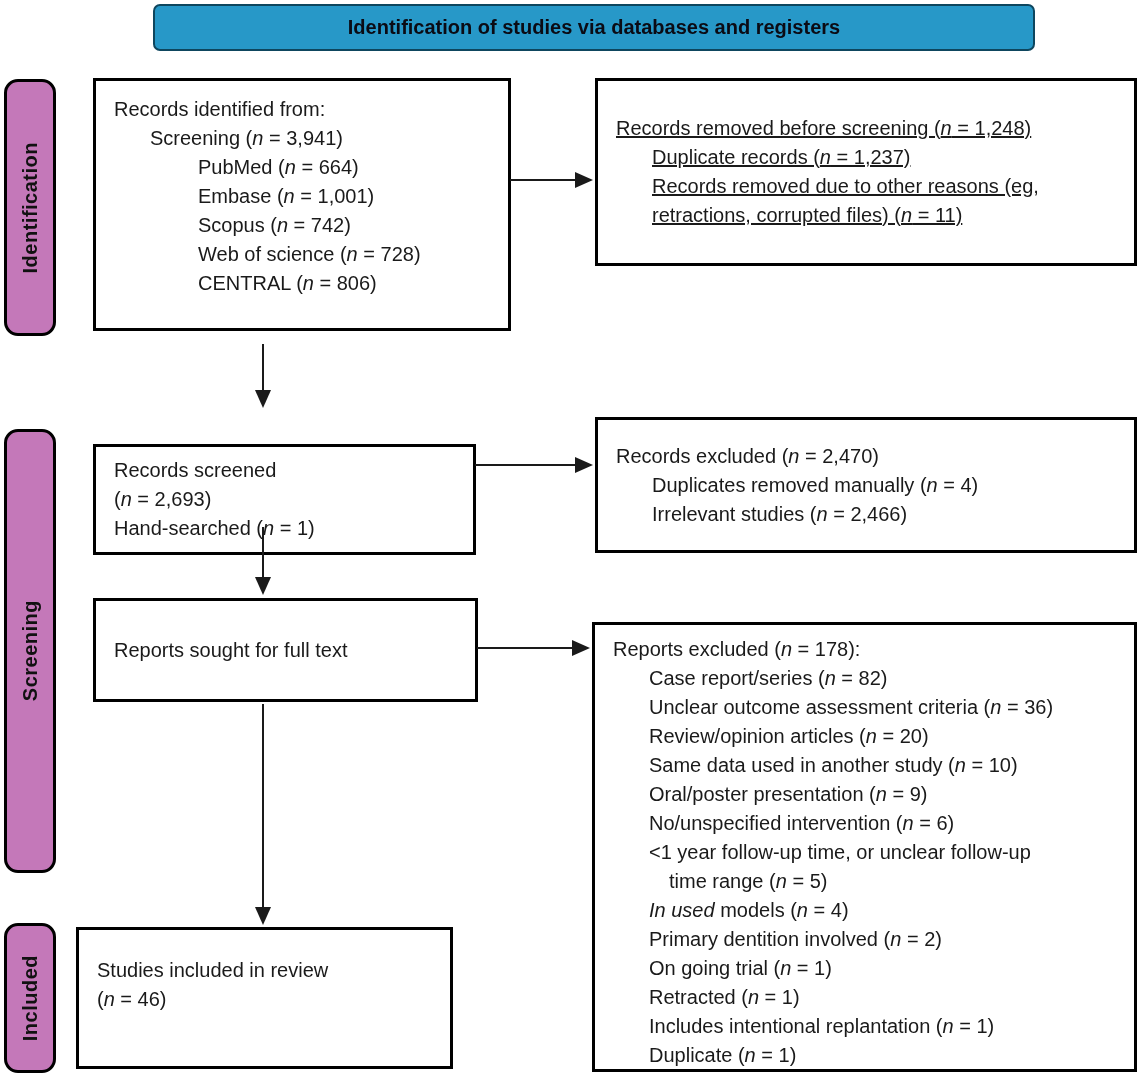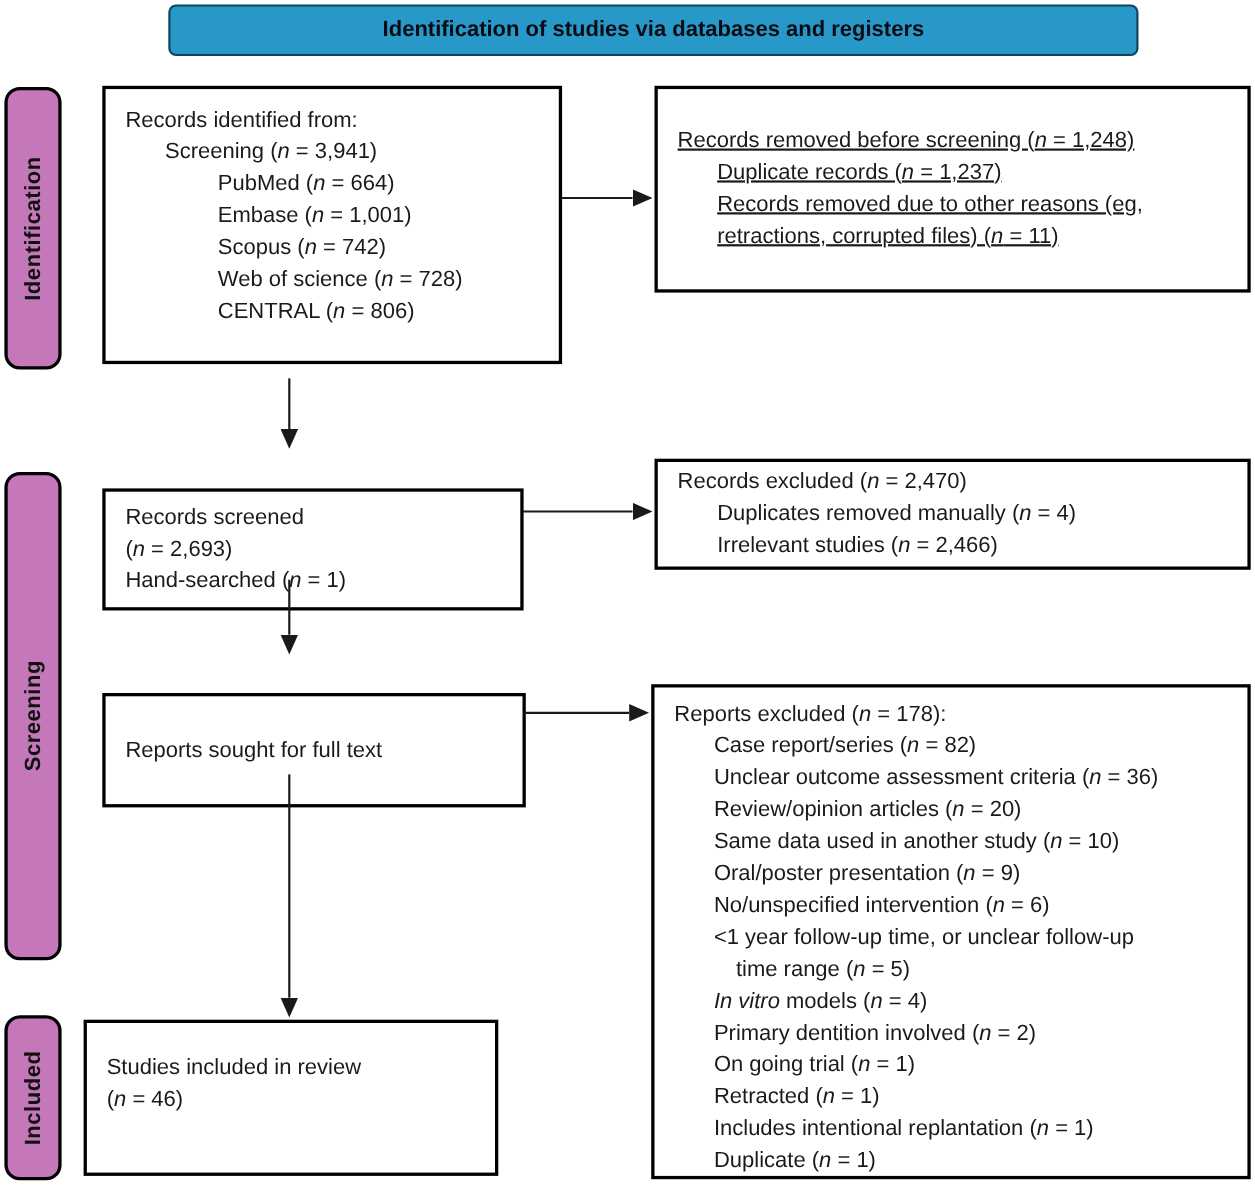--- a/index.html
+++ b/index.html
@@ -92,41 +92,41 @@
       <div class="line ind1"><span>Records removed due to other reasons (eg,</span></div>
       <div class="line ind1"><span>retractions, corrupted files) (</span><span class="it">n</span><span> = 11)</span></div>
     </div>
 
   <div class="box center" style="left:93px;top:413px;width:383px;height:111px;margin-top:31px;">
       <div class="line ind0"><span>Records screened</span></div>
       <div class="line ind0"><span>(</span><span class="it">n</span><span> = 2,693)</span></div>
       <div class="line ind0"><span>Hand-searched (</span><span class="it">n</span><span> = 1)</span></div>
     </div>
 
-  <div class="box center" style="left:595px;top:417px;width:542px;height:101px;">
+  <div class="box center" style="left:595px;top:417px;width:542px;height:136px;">
       <div class="line ind0"><span>Records excluded (</span><span class="it">n</span><span> = 2,470)</span></div>
       <div class="line ind1"><span>Duplicates removed manually (</span><span class="it">n</span><span> = 4)</span></div>
       <div class="line ind1"><span>Irrelevant studies (</span><span class="it">n</span><span> = 2,466)</span></div>
     </div>
 
-  <div class="box center" style="left:93px;top:630px;width:385px;height:104px;">
+  <div class="box center" style="left:93px;top:598px;width:385px;height:104px;">
       <div class="line ind0"><span>Reports sought for full text</span></div>
     </div>
 
   <div class="box top" style="left:592px;top:622px;width:545px;height:450px;padding-top:10px;">
       <div class="line ind0"><span>Reports excluded (</span><span class="it">n</span><span> = 178):</span></div>
       <div class="line ind1"><span>Case report/series (</span><span class="it">n</span><span> = 82)</span></div>
       <div class="line ind1"><span>Unclear outcome assessment criteria (</span><span class="it">n</span><span> = 36)</span></div>
       <div class="line ind1"><span>Review/opinion articles (</span><span class="it">n</span><span> = 20)</span></div>
       <div class="line ind1"><span>Same data used in another study (</span><span class="it">n</span><span> = 10)</span></div>
       <div class="line ind1"><span>Oral/poster presentation (</span><span class="it">n</span><span> = 9)</span></div>
       <div class="line ind1"><span>No/unspecified intervention (</span><span class="it">n</span><span> = 6)</span></div>
       <div class="line ind1"><span>&lt;1 year follow-up time, or unclear follow-up</span></div>
       <div class="line ind1_5"><span>time range (</span><span class="it">n</span><span> = 5)</span></div>
-      <div class="line ind1"><span class="it">In vitro</span><span> models (</span><span class="it">n</span><span> = 4)</span></div>
+      <div class="line ind1"><span class="it">In used</span><span> models (</span><span class="it">n</span><span> = 4)</span></div>
       <div class="line ind1"><span>Primary dentition involved (</span><span class="it">n</span><span> = 2)</span></div>
       <div class="line ind1"><span>On going trial (</span><span class="it">n</span><span> = 1)</span></div>
       <div class="line ind1"><span>Retracted (</span><span class="it">n</span><span> = 1)</span></div>
       <div class="line ind1"><span>Includes intentional replantation (</span><span class="it">n</span><span> = 1)</span></div>
       <div class="line ind1"><span>Duplicate (</span><span class="it">n</span><span> = 1)</span></div>
     </div>
 
   <div class="box top" style="left:76px;top:927px;width:377px;height:142px;padding-top:26px;">
       <div class="line ind0"><span>Studies included in review</span></div>
       <div class="line ind0"><span>(</span><span class="it">n</span><span> = 46)</span></div>

